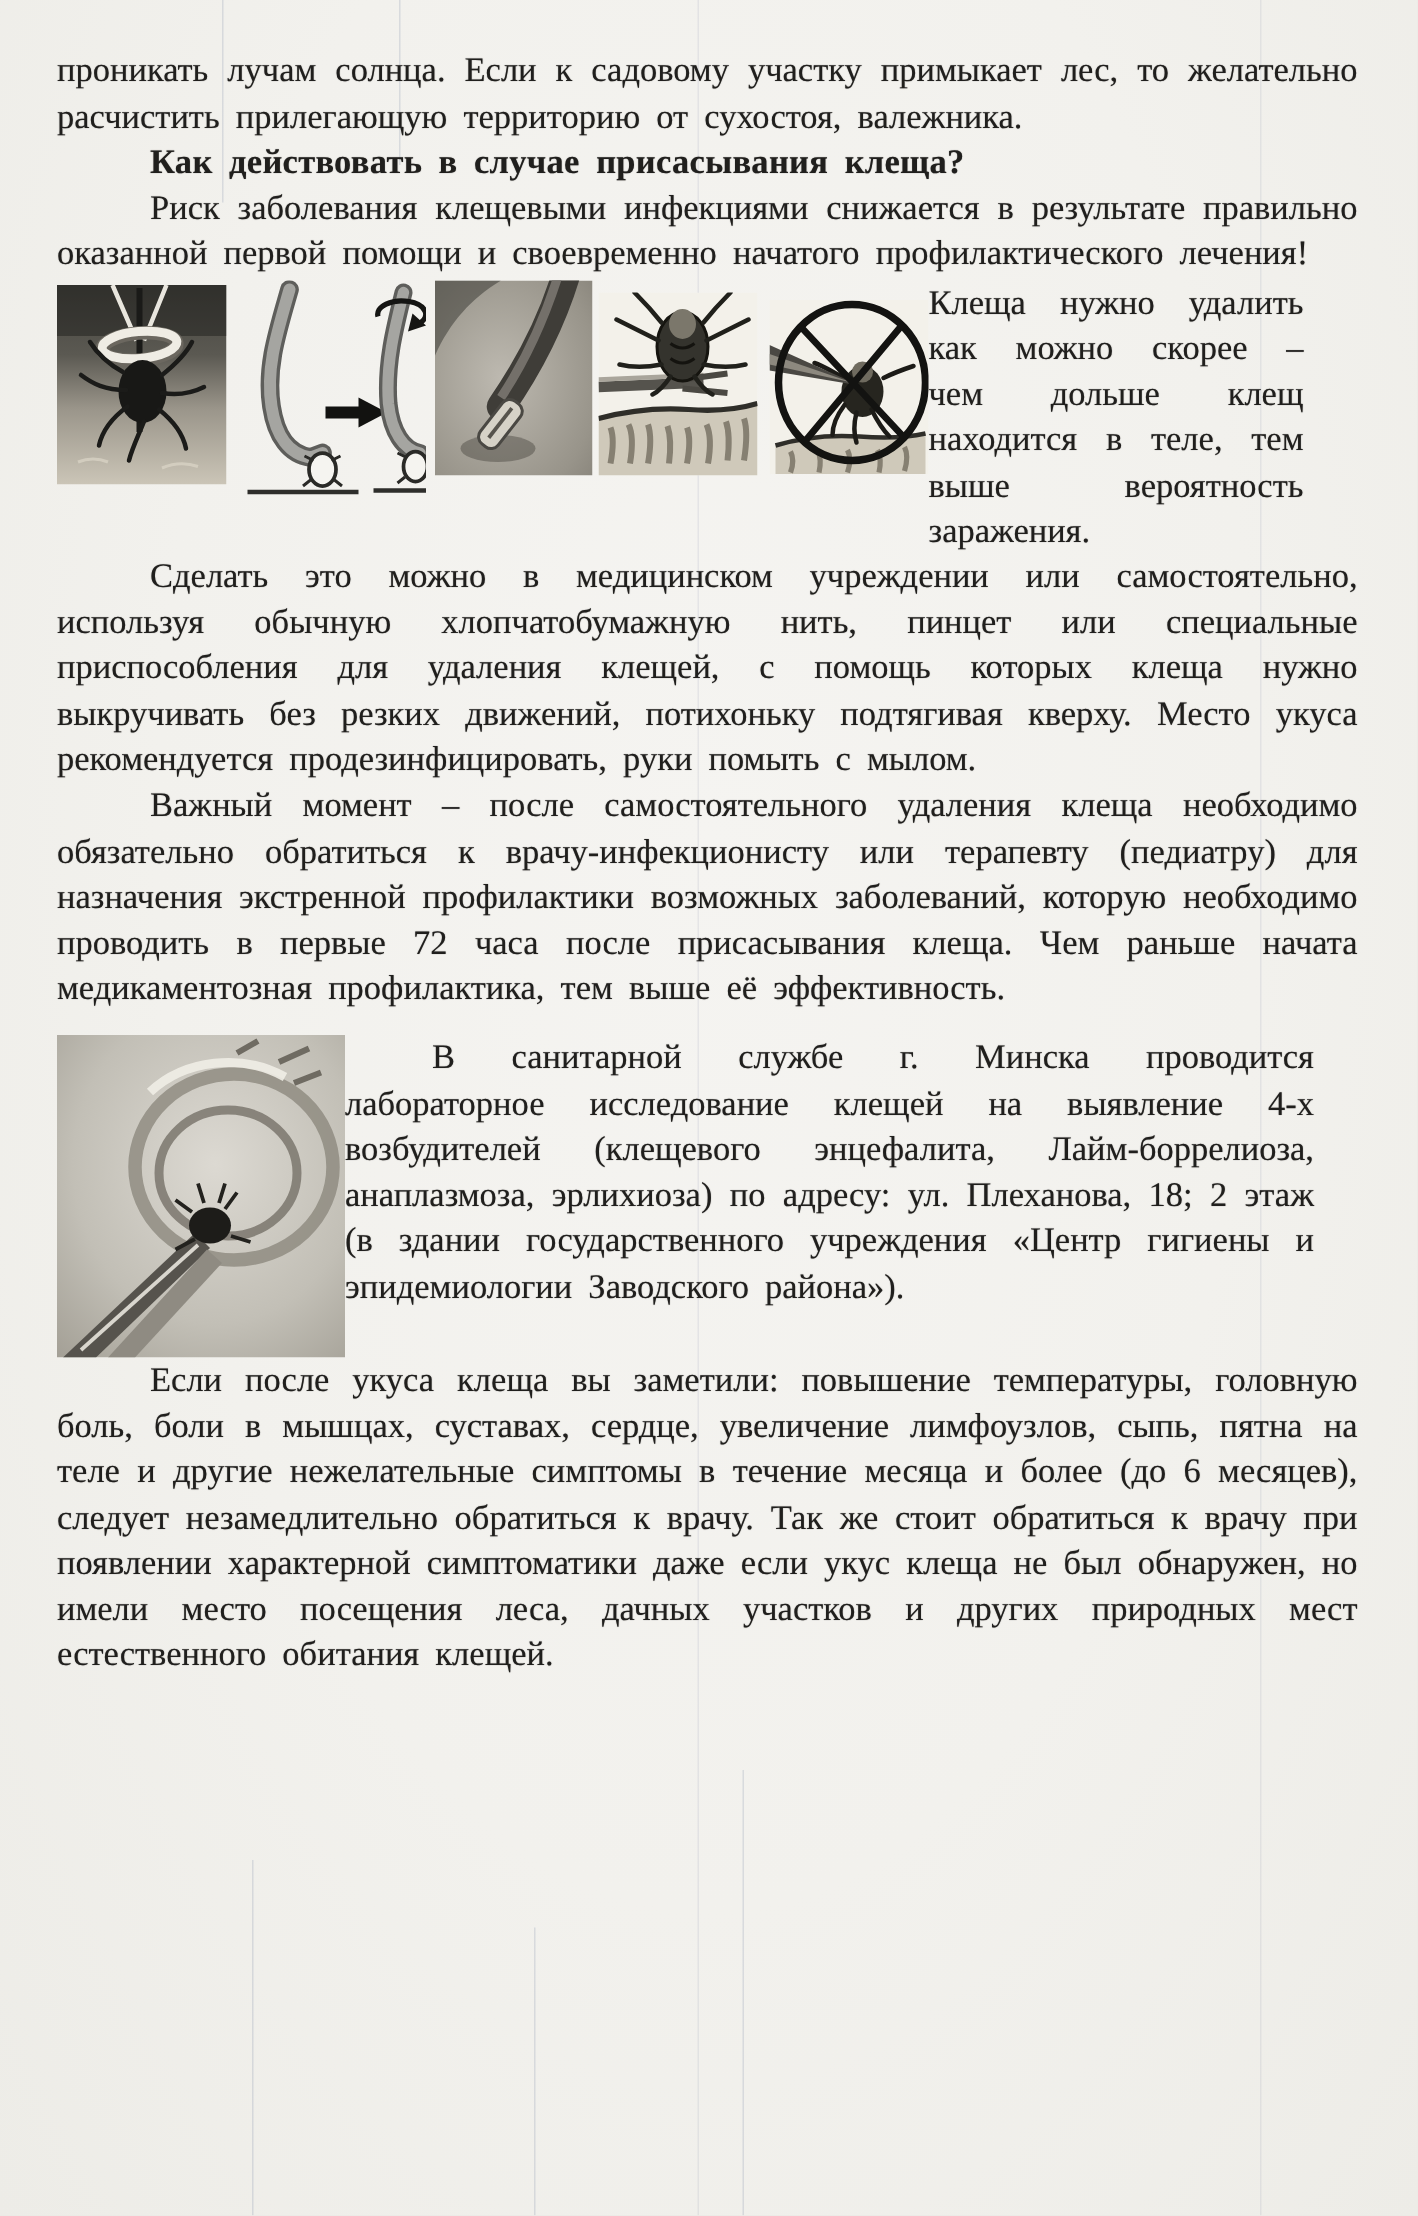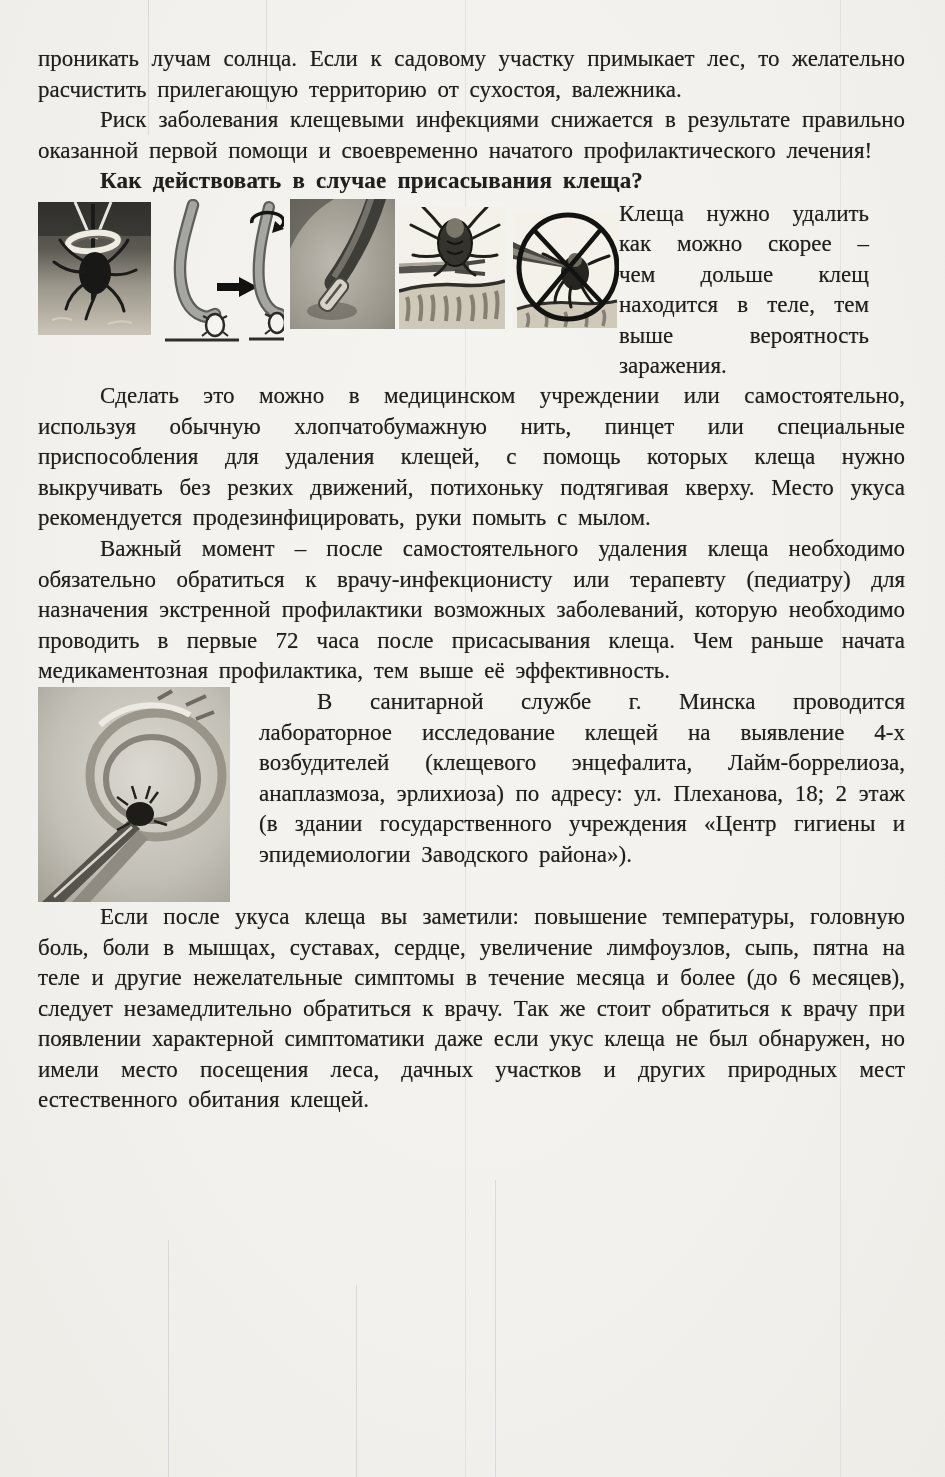--- a/index.html
+++ b/index.html
@@ -21,21 +21,21 @@
     position: absolute;
     width: 1px;
     background: rgba(125, 135, 165, 0.22);
     pointer-events: none;
   }
   .scan-line.faint { background: rgba(125, 135, 165, 0.13); }
 
   .content {
     position: absolute;
     left: 38px;
-    top: 44px;
+    top: 32px;
     width: 867px;
     font-size: 23px;
     line-height: 30.6px;
     word-spacing: 5px;
     text-align: justify;
     text-shadow: 0 0 0.7px rgba(32, 31, 29, 0.55);
   }
   .content p { margin: 0; }
   .ind { text-indent: 62px; }
   .head { font-weight: bold; letter-spacing: 0.2px; }
@@ -58,23 +58,22 @@
     margin-left: auto;
     margin-top: 8px;
     text-align: justify;
     line-height: 30.5px;
   }
 
   .labrow {
     display: flex;
     align-items: flex-start;
     height: 215px;
-    margin-top: 0;
+    margin-top: 15px;
     text-align: left;
-    justify-content: space-between;
   }
   .labrow svg { flex: 0 0 auto; display: block; }
   .lab-note {
     margin-left: 26px;
     margin-top: 10px;
     width: 646px;
     text-indent: 58px;
     text-align: justify;
   }
   .p-last { margin-top: 6px; }
@@ -90,23 +89,23 @@
   <div class="scan-line faint" style="left:840px; top:0; height:1477px;"></div>
   <div class="scan-line" style="left:168px; top:1240px; height:237px;"></div>
   <div class="scan-line" style="left:356px; top:1285px; height:192px;"></div>
   <div class="scan-line" style="left:495px; top:1180px; height:297px;"></div>
 
   <div class="content">
 
     <p>проникать лучам солнца. Если к садовому участку примыкает лес, то желательно расчистить прилегающую территорию от сухостоя, валежника.</p>
 
 
+    <p class="ind head">Как действовать в случае присасывания клеща?</p>
+
     <p class="ind">Риск заболевания клещевыми инфекциями снижается в результате правильно оказанной первой помощи и своевременно начатого профилактического лечения!</p>
-
-    <p class="ind head">Как действовать в случае присасывания клеща?</p>
 
     <div class="figrow">
 
       <svg class="f1" width="113" height="133" viewBox="0 0 113 133">
         <defs>
           <linearGradient id="g1" x1="0" y1="0" x2="0" y2="1">
             <stop offset="0" stop-color="#45443f"></stop>
             <stop offset="0.35" stop-color="#5b5952"></stop>
             <stop offset="0.62" stop-color="#9a958a"></stop>
             <stop offset="1" stop-color="#cbc5b7"></stop>

